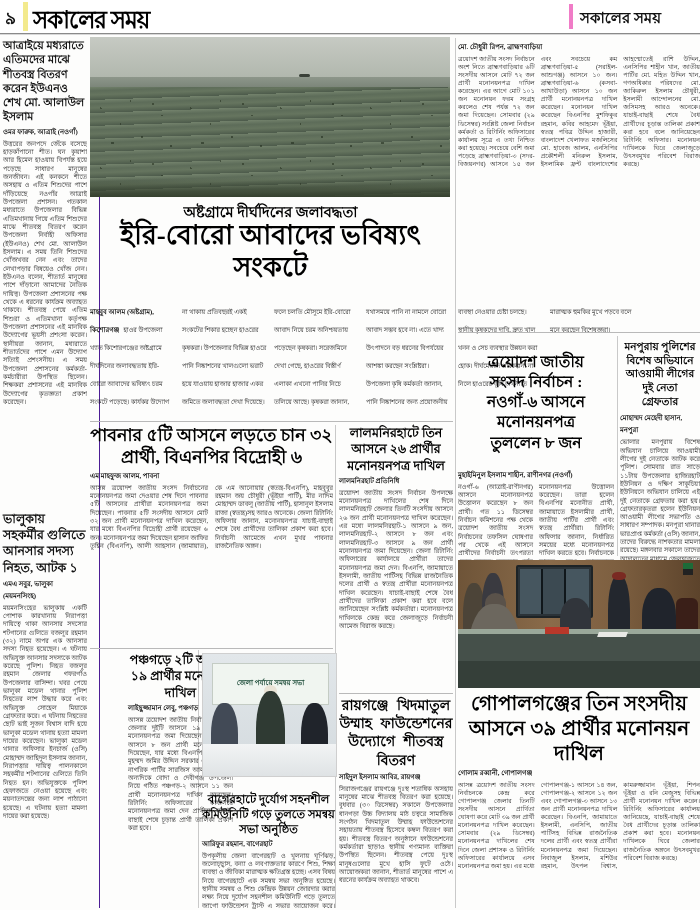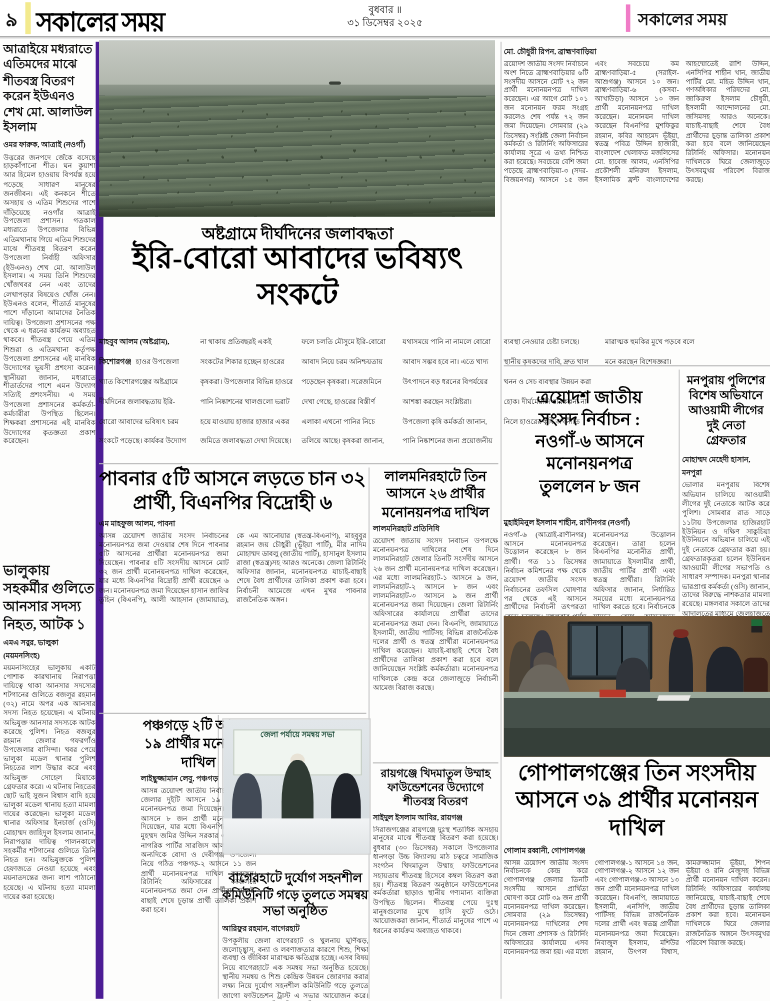--- a/index.html
+++ b/index.html
@@ -17,21 +17,21 @@
   .brandright{position:absolute;left:580px;top:6px;font-size:15px;font-weight:600;}
 
   
   .h-c{font-weight:bold;text-align:center;color:#000;}
   .byline{font-size:6.8px;font-weight:bold;margin:1px 0 2px 0;}
   .body{font-size:6.4px;line-height:1.3;text-align:justify;color:#1c1c1c;overflow:hidden;}
   .vr{position:absolute;width:0;border-left:1px solid #c9c9c9;}
   .hrl{position:absolute;height:0;border-top:1px solid #b9b9b9;}
 
   
-  .col-left{position:absolute;left:3px;top:38px;width:84px;height:870px;border-right:7px solid #4c1d95;padding-right:0;}
+  .col-left{position:absolute;left:3px;top:38px;width:84px;height:870px;border-right:1px solid #4c1d95;padding-right:12px;}
   .col-left h3{margin:0 0 2px 0;font-size:11px;line-height:1.3;}
   .b1{height:366px;}
   .col-left h4{margin:5px 0 2px 0;font-size:12.5px;line-height:1.3;}
   .b2{height:312px;}
 
   
   .photo-main{position:absolute;left:90px;top:37px;width:360px;height:160px;overflow:hidden;background:#6a7a6d;}
   .pf-sky{position:absolute;left:0;top:0;width:100%;height:27%;background:linear-gradient(#c6cac3,#b0b6ac);}
   .pf-trees{position:absolute;left:0;top:25%;width:100%;height:6%;background:linear-gradient(#8d968a,#7c867a);}
   .pf-water{position:absolute;left:0;top:31%;width:100%;height:69%;
@@ -59,27 +59,27 @@
   .lalmon{position:absolute;left:339px;top:425px;width:114px;font-family:Liberation Serif, serif;}
   .lalmon h3{margin:0;font-size:12.5px;line-height:1.3;}
   .lalmon .body{height:206px;}
   .panch{position:absolute;left:88px;top:652px;width:105px;margin-left:40px;}
   .panch h3{margin:0;font-size:12.5px;line-height:1.3;}
   .panch .body{height:142px;}
   .bagerhat{position:absolute;left:202px;top:653px;width:133px;}
   .bagerhat h3{margin:15px 0 1px 0;font-size:11.5px;line-height:1.3;}
   .bagerhat .body{height:66px;}
   .raiganj{position:absolute;left:339px;top:697px;width:114px;}
-  .raiganj h3{margin:0;font-size:10px;line-height:1.3;}
+  .raiganj h3{margin:0;font-size:14px;line-height:1.3;font-family:Liberation Mono, monospace;}
   .raiganj .body{height:150px;}
 
   
   .photo-bag{position:relative;width:133px;height:122px;background:linear-gradient(#e2e7ea,#d3dade);overflow:hidden;border:1px solid #cfcfcf;}
   .bg-banner{position:absolute;left:7%;top:7%;width:86%;height:33%;background:#f0f5f0;border:1px solid #c4ccc4;
-             display:flex;justify-content:center;}
+             display:flex;align-items:center;justify-content:center;}
   .bg-banner span{font-size:7px;font-weight:bold;color:#1e4d3a;text-align:center;line-height:1.2;}
   .bg-table{position:absolute;left:0;bottom:0;width:100%;height:26%;background:linear-gradient(#f2f4f5,#dfe3e5);}
   .person{position:absolute;border-radius:45% 45% 12% 12%/60% 60% 8% 8%;}
   .bp1{left:6%;top:40%;width:20%;height:42%;background:#424a56;}
   .bp2{left:40%;top:30%;width:22%;height:52%;background:#2f3a33;}
   .bp2h{position:absolute;left:46%;top:25%;width:10%;height:10%;background:#e8e2d5;border-radius:50%;}
   .bp3{left:74%;top:40%;width:20%;height:42%;background:#20242b;}
 
   
   .brahman{position:absolute;left:458px;top:40px;width:242px;}
@@ -120,24 +120,20 @@
 </style>
 </head>
 <body>
 
 <div class="page">
 
   <div class="hdr">
     <div class="pageno">৯</div>
     <div class="ybar"></div>
     <div class="masthead">সকালের সময়</div>
-    <div class="dateblk">
-      <div>বুধবার ॥</div>
-      <div>৩১ ডিসেম্বর ২০২৫</div>
-    </div>
     <div class="pbar"></div>
     <div class="brandright">সকালের সময়</div>
   </div>
   <div class="hdr-rule"></div>
 
   <div class="col-left">
     <article>
       <h3>আত্রাইয়ে মধ্যরাতে এতিমদের মাঝে শীতবস্ত্র বিতরণ করেন ইউএনও শেখ মো. আলাউল ইসলাম</h3>
       <div class="byline">ওমর ফারুক, আত্রাই (নওগাঁ)</div>
       <div class="body b1">উত্তরের জনপদে জেঁকে বসেছে হাড়কাঁপানো শীত। ঘন কুয়াশা আর হিমেল হাওয়ায় বিপর্যস্ত হয়ে পড়েছে সাধারণ মানুষের জনজীবন। এই কনকনে শীতে অসহায় ও এতিম শিশুদের পাশে দাঁড়িয়েছে নওগাঁর আত্রাই উপজেলা প্রশাসন। গতকাল মধ্যরাতে উপজেলার বিভিন্ন এতিমখানায় গিয়ে এতিম শিশুদের মাঝে শীতবস্ত্র বিতরণ করেন উপজেলা নির্বাহী অফিসার (ইউএনও) শেখ মো. আলাউল ইসলাম। এ সময় তিনি শিশুদের খোঁজখবর নেন এবং তাদের লেখাপড়ার বিষয়েও খোঁজ নেন। ইউএনও বলেন, শীতার্ত মানুষের পাশে দাঁড়ানো আমাদের নৈতিক দায়িত্ব। উপজেলা প্রশাসনের পক্ষ থেকে এ ধরনের কার্যক্রম অব্যাহত থাকবে। শীতবস্ত্র পেয়ে এতিম শিশুরা ও এতিমখানা কর্তৃপক্ষ উপজেলা প্রশাসনের এই মানবিক উদ্যোগের ভূয়সী প্রশংসা করেন। স্থানীয়রা জানান, মধ্যরাতে শীতার্তদের পাশে এমন উদ্যোগ সত্যিই প্রশংসনীয়। এ সময় উপজেলা প্রশাসনের কর্মকর্তা-কর্মচারীরা উপস্থিত ছিলেন। শিক্ষকরা প্রশাসনের এই মানবিক উদ্যোগের কৃতজ্ঞতা প্রকাশ করেছেন।</div>

